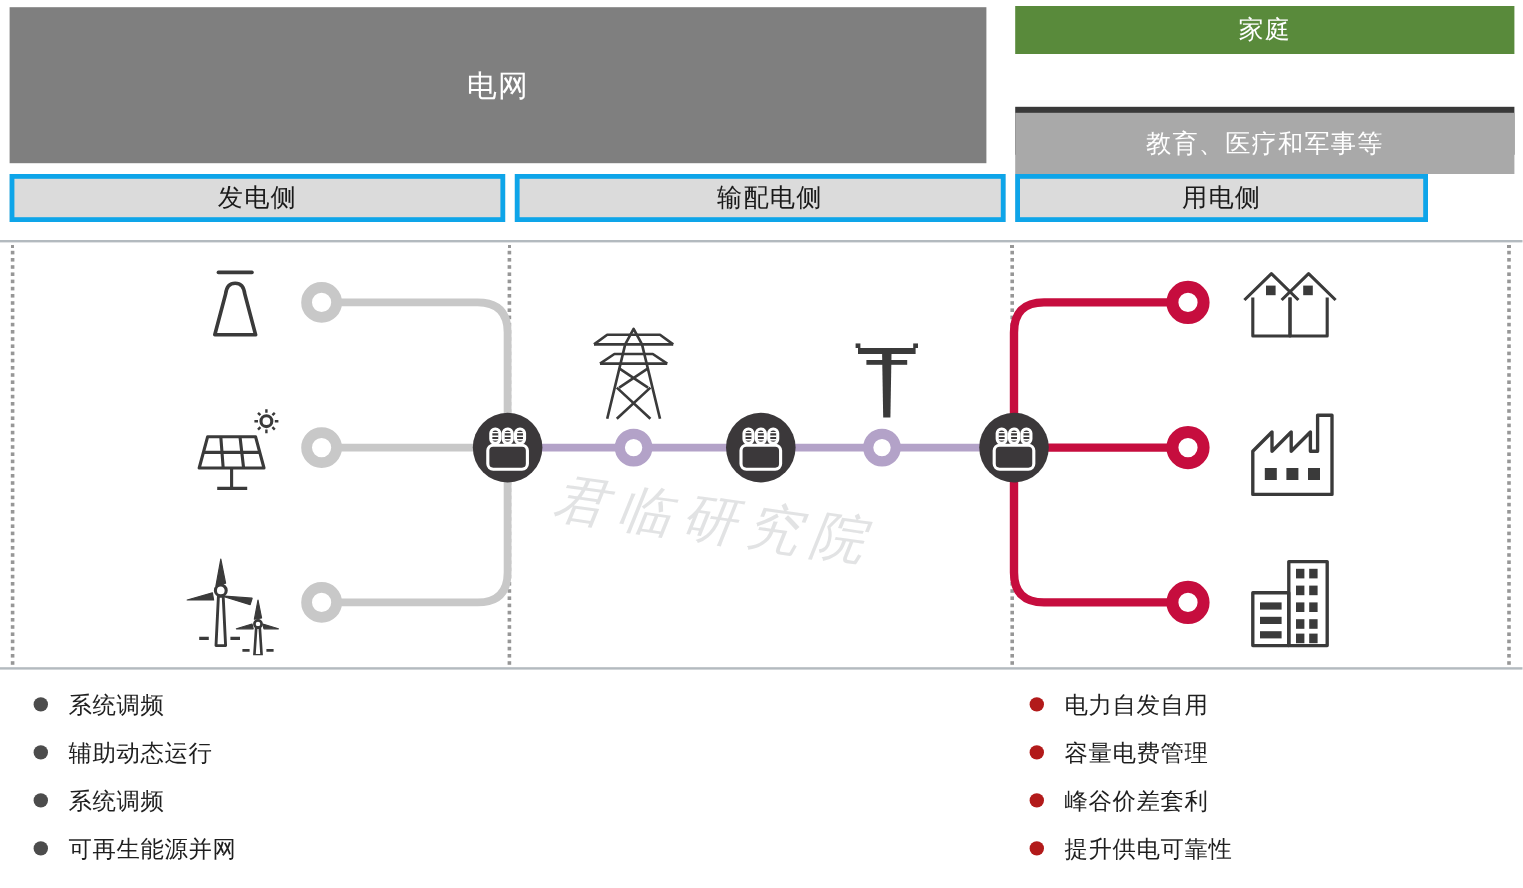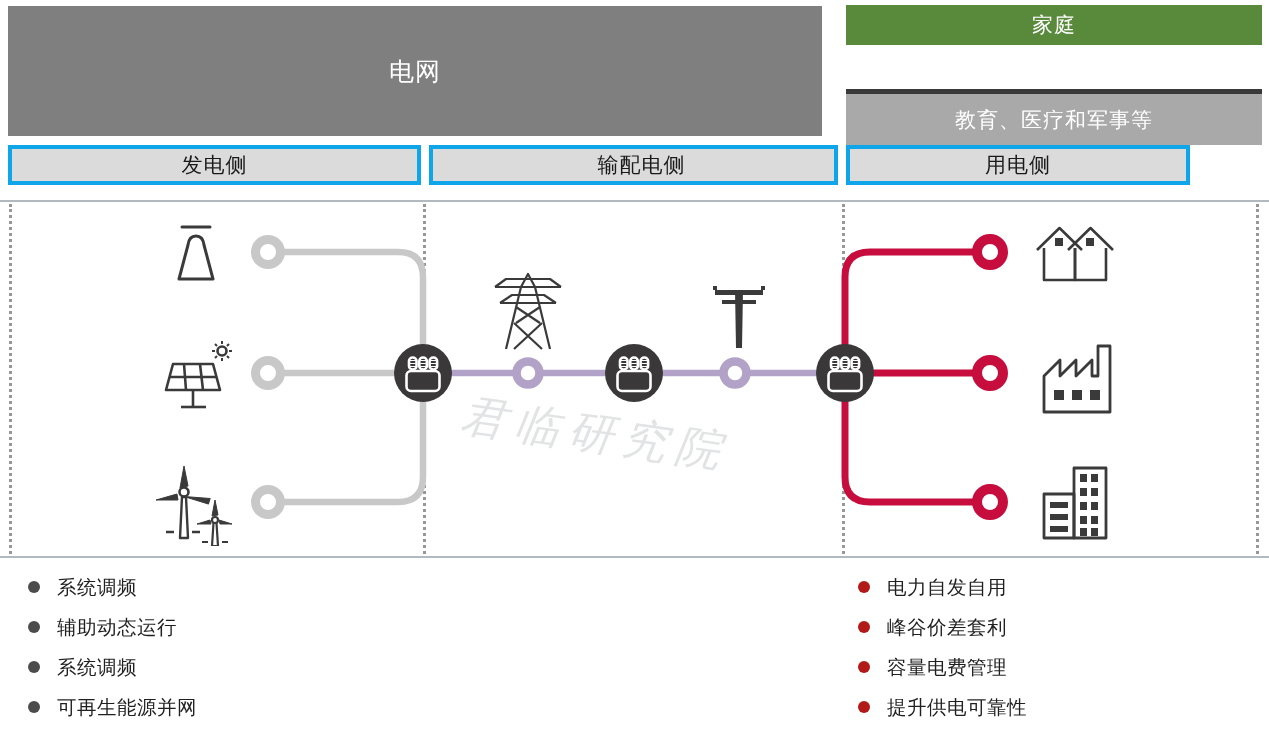--- a/index.html
+++ b/index.html
@@ -268,25 +268,25 @@
   </div>
 
 
   <div class="benefits b-use">
     <div class="benefit-item">
       <span class="bullet bullet-red"></span>
       <span class="benefit-text">电力自发自用</span>
     </div>
     <div class="benefit-item">
       <span class="bullet bullet-red"></span>
+      <span class="benefit-text">容量电费管理</span>
+    </div>
+    <div class="benefit-item">
+      <span class="bullet bullet-red"></span>
       <span class="benefit-text">峰谷价差套利</span>
     </div>
     <div class="benefit-item">
       <span class="bullet bullet-red"></span>
-      <span class="benefit-text">容量电费管理</span>
-    </div>
-    <div class="benefit-item">
-      <span class="bullet bullet-red"></span>
       <span class="benefit-text">提升供电可靠性</span>
     </div>
   </div>
 
 </div>
 
 </body></html>

